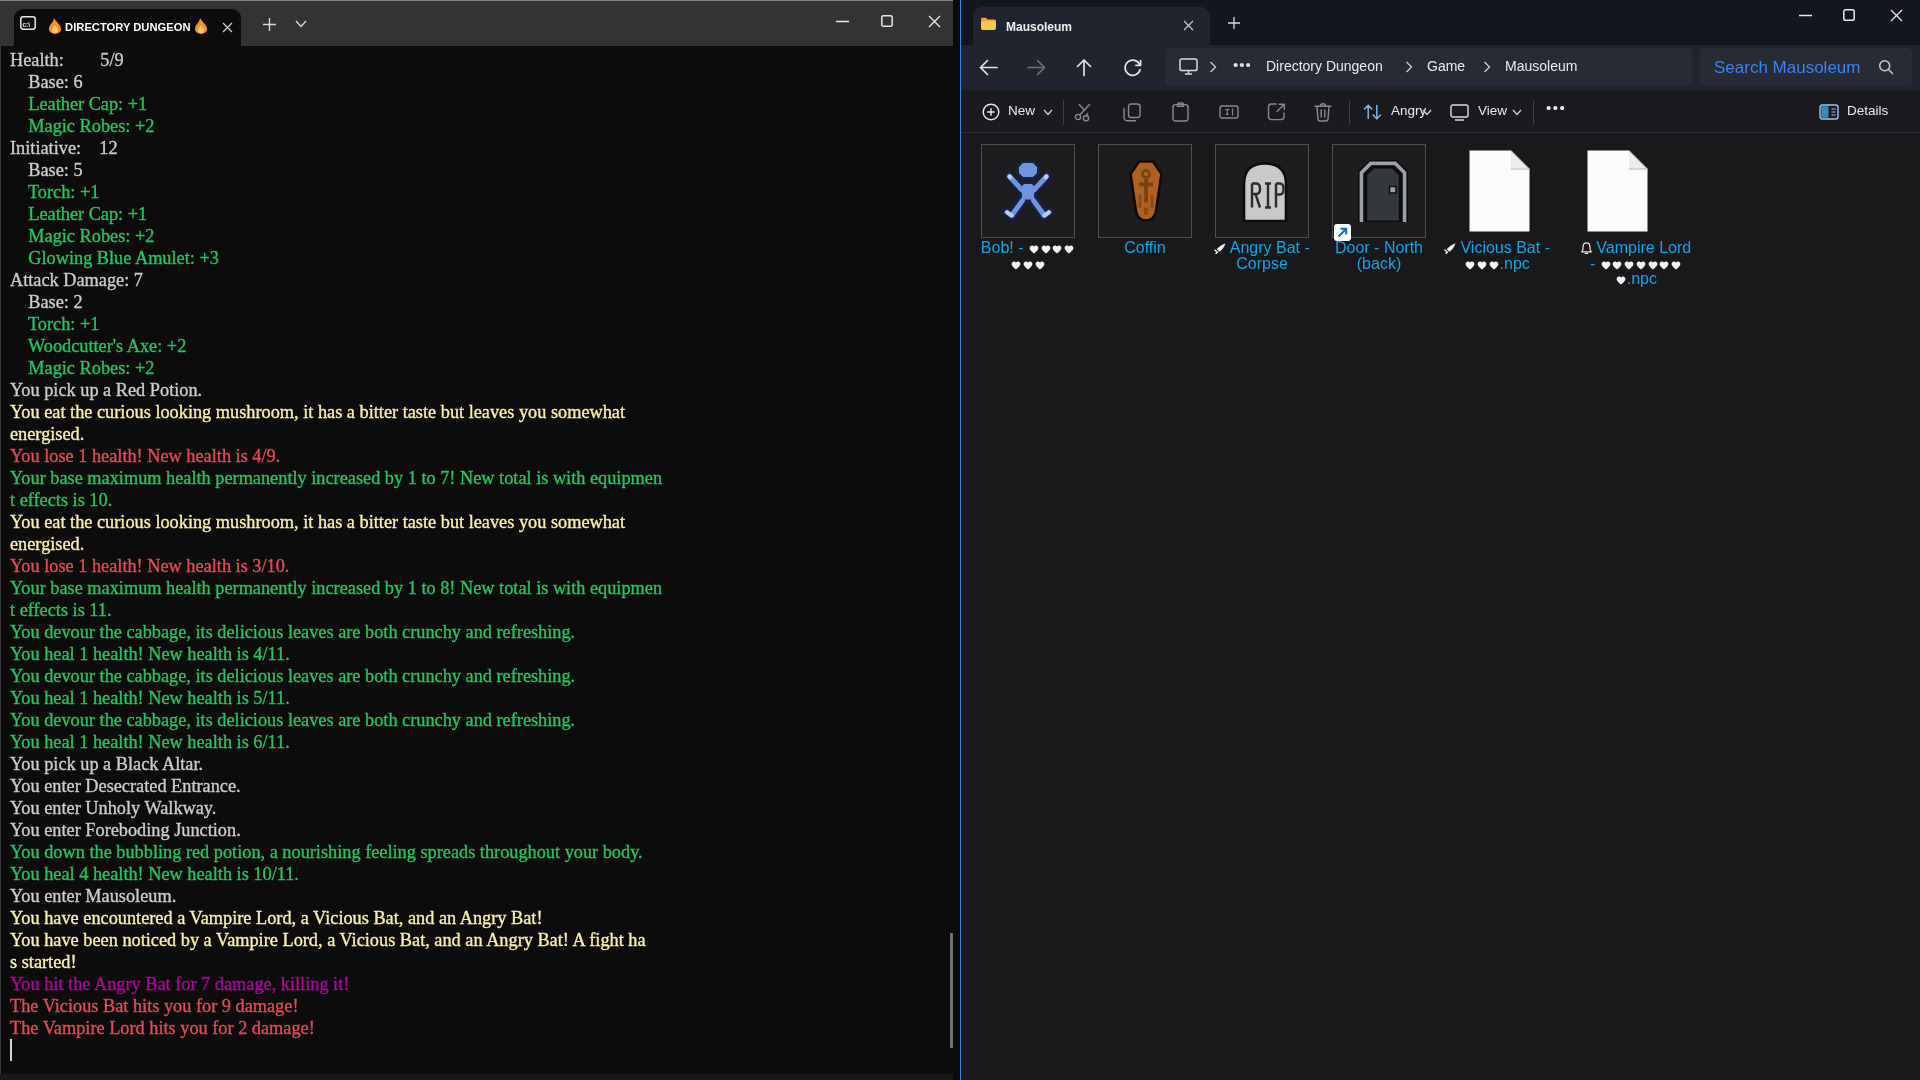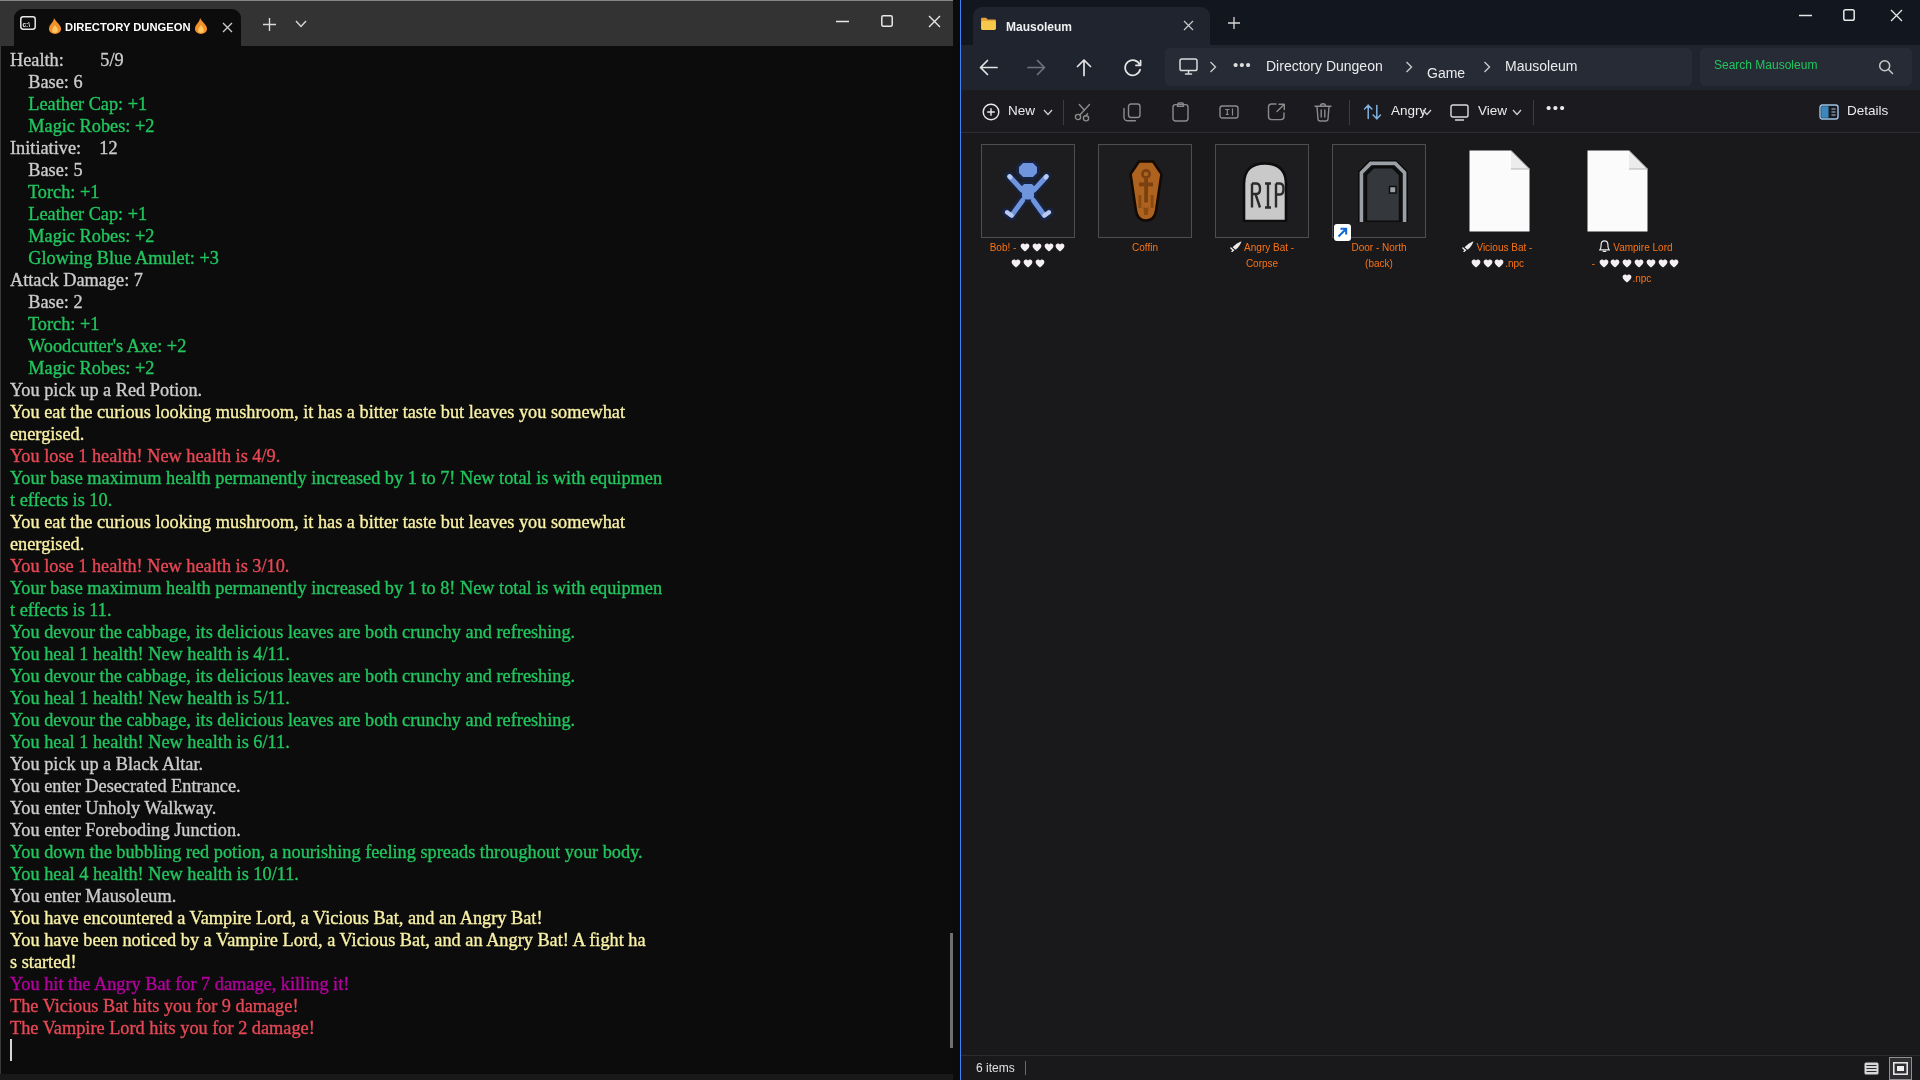--- a/index.html
+++ b/index.html
@@ -25,21 +25,21 @@
 #etabrow{position:absolute;left:0;top:0;width:100%;height:45px;background:#12161f}
 #etab{position:absolute;left:12px;top:7px;width:237px;height:38px;background:#20242f;border-radius:9px 9px 0 0}
 #enav{position:absolute;left:0;top:45px;width:100%;height:45px;background:#20242f}
 #ebar{position:absolute;left:0;top:90px;width:100%;height:43px;background:#1b1b1f;border-bottom:1px solid #2e2e32}
 #estatus{position:absolute;left:0;top:1055px;width:100%;height:25px;background:#19191c;border-top:1px solid #2c2c30}
 .field{position:absolute;top:3px;height:38px;background:#262b36;border-radius:5px}
 .crumb{color:#ebebeb;font-size:14px}
 .sep{position:absolute;top:10px;width:1px;height:25px;background:#3c3c42}
 .cmdtxt{color:#ebebeb;font-size:13.5px}
 .thumb{position:absolute;top:144px;width:94px;height:94px;background:#1d1d20;border:1px solid #4e4e52}
-.label{position:absolute;top:240px;width:130px;text-align:center;font-size:10px;line-height:15.5px;color:#f97316;white-space:nowrap}
+.label{position:absolute;top:240px;width:130px;text-align:center;font-size:16px;line-height:15.5px;color:#0ea5e9;white-space:nowrap}
 .heart{display:inline-block;vertical-align:-1px;margin:0 0.9px}
 </style>
 </head>
 <body>
 <div id="term">
   <div id="ttabbar">
     <div id="ttab">
       <svg class="ticon" width="16" height="14" viewBox="0 0 16 14">
           <rect x="0.8" y="0.8" width="14.4" height="12.4" rx="2.4" fill="none" stroke="#e8e8e8" stroke-width="1.5"></rect>
           <text x="2.5" y="10.5" font-family="Liberation Sans" font-size="6.5" font-weight="700" fill="#e8e8e8">c:\</text>
@@ -168,28 +168,28 @@
           <path d="M9.5 13 V15.5" stroke="#dcdcdc" stroke-width="1.5"></path>
         </svg>
       <svg style="position:absolute;left:44px;top:13px" width="8" height="12" viewBox="0 0 8 12">
           <path d="M1.5 1 L6.5 6 L1.5 11" fill="none" stroke="#c9c9c9" stroke-width="1.4"></path>
         </svg>
       <span style="position:absolute;left:68px;top:8px;color:#dcdcdc;font-size:15px;letter-spacing:1px">•••</span>
       <span class="crumb" style="position:absolute;left:101px;top:10px">Directory Dungeon</span>
       <svg style="position:absolute;left:240px;top:13px" width="8" height="12" viewBox="0 0 8 12">
           <path d="M1.5 1 L6.5 6 L1.5 11" fill="none" stroke="#c9c9c9" stroke-width="1.4"></path>
         </svg>
-      <span class="crumb" style="position:absolute;left:262px;top:17px">Game</span>
+      <span class="crumb" style="position:absolute;left:262px;top:10px">Game</span>
       <svg style="position:absolute;left:318px;top:13px" width="8" height="12" viewBox="0 0 8 12">
           <path d="M1.5 1 L6.5 6 L1.5 11" fill="none" stroke="#c9c9c9" stroke-width="1.4"></path>
         </svg>
       <span class="crumb" style="position:absolute;left:340px;top:10px">Mausoleum</span>
     </div>
     <div class="field" style="left:739px;width:212px">
-      <span style="position:absolute;left:14px;top:10px;color:#22c55e;font-size:12px">Search Mausoleum</span>
+      <span style="position:absolute;left:14px;top:10px;color:#3b82f6;font-size:17px">Search Mausoleum</span>
       <svg style="position:absolute;left:178px;top:11px" width="16" height="16" viewBox="0 0 16 16">
           <circle cx="6.7" cy="6.7" r="5" fill="none" stroke="#c9c9c9" stroke-width="1.5"></circle>
           <path d="M10.5 10.5 L14.5 14.5" stroke="#c9c9c9" stroke-width="1.5" stroke-linecap="round"></path>
         </svg>
     </div>
   </div>
   <div id="ebar">
     <svg style="position:absolute;left:21px;top:13px" width="18" height="18" viewBox="0 0 18 18">
         <circle cx="9" cy="9" r="7.8" fill="none" stroke="#e8e8e8" stroke-width="1.4"></circle>
         <path d="M9 5.2 V12.8 M5.2 9 H12.8" stroke="#e8e8e8" stroke-width="1.4"></path>
@@ -369,26 +369,13 @@
         <path d="M5 8.4 C2.2 6.2 0.6 4.6 0.6 2.9 C0.6 1.5 1.7 0.5 3 0.5 C3.8 0.5 4.6 0.9 5 1.6 C5.4 0.9 6.2 0.5 7 0.5 C8.3 0.5 9.4 1.5 9.4 2.9 C9.4 4.6 7.8 6.2 5 8.4 Z" fill="#f3eff2"></path>
       </svg><svg class="heart" width="10" height="9" viewBox="0 0 10 9">
         <path d="M5 8.4 C2.2 6.2 0.6 4.6 0.6 2.9 C0.6 1.5 1.7 0.5 3 0.5 C3.8 0.5 4.6 0.9 5 1.6 C5.4 0.9 6.2 0.5 7 0.5 C8.3 0.5 9.4 1.5 9.4 2.9 C9.4 4.6 7.8 6.2 5 8.4 Z" fill="#f3eff2"></path>
       </svg><svg class="heart" width="10" height="9" viewBox="0 0 10 9">
         <path d="M5 8.4 C2.2 6.2 0.6 4.6 0.6 2.9 C0.6 1.5 1.7 0.5 3 0.5 C3.8 0.5 4.6 0.9 5 1.6 C5.4 0.9 6.2 0.5 7 0.5 C8.3 0.5 9.4 1.5 9.4 2.9 C9.4 4.6 7.8 6.2 5 8.4 Z" fill="#f3eff2"></path>
       </svg><svg class="heart" width="10" height="9" viewBox="0 0 10 9">
         <path d="M5 8.4 C2.2 6.2 0.6 4.6 0.6 2.9 C0.6 1.5 1.7 0.5 3 0.5 C3.8 0.5 4.6 0.9 5 1.6 C5.4 0.9 6.2 0.5 7 0.5 C8.3 0.5 9.4 1.5 9.4 2.9 C9.4 4.6 7.8 6.2 5 8.4 Z" fill="#f3eff2"></path>
       </svg><br><svg class="heart" width="10" height="9" viewBox="0 0 10 9">
         <path d="M5 8.4 C2.2 6.2 0.6 4.6 0.6 2.9 C0.6 1.5 1.7 0.5 3 0.5 C3.8 0.5 4.6 0.9 5 1.6 C5.4 0.9 6.2 0.5 7 0.5 C8.3 0.5 9.4 1.5 9.4 2.9 C9.4 4.6 7.8 6.2 5 8.4 Z" fill="#f3eff2"></path>
       </svg>.npc</div>
-  <div id="estatus">
-    <span style="position:absolute;left:15px;top:5px;font-size:12px;color:#e2e2e2">6 items</span>
-    <div style="position:absolute;left:64px;top:5px;width:1px;height:14px;background:#6a6a6a"></div>
-    <svg style="position:absolute;left:903px;top:6px" width="15" height="13" viewBox="0 0 15 13">
-        <rect x="0.5" y="0.5" width="14" height="12" rx="1.5" fill="#d6d6d6"></rect>
-        <path d="M2.5 3.5 H12.5 M2.5 6.5 H12.5 M2.5 9.5 H12.5" stroke="#2a2a2a" stroke-width="1.2"></path>
-      </svg>
-    <div style="position:absolute;left:928px;top:1px;width:23px;height:23px;border:1px solid #909090;background:#2f2f33"></div>
-    <svg style="position:absolute;left:932px;top:6px" width="15" height="13" viewBox="0 0 15 13">
-        <rect x="0.8" y="0.8" width="13.4" height="11.4" fill="none" stroke="#efefef" stroke-width="1.5"></rect>
-        <rect x="4" y="4" width="7" height="5" fill="#efefef"></rect>
-      </svg>
-  </div>
 </div>
 
 </body></html>

